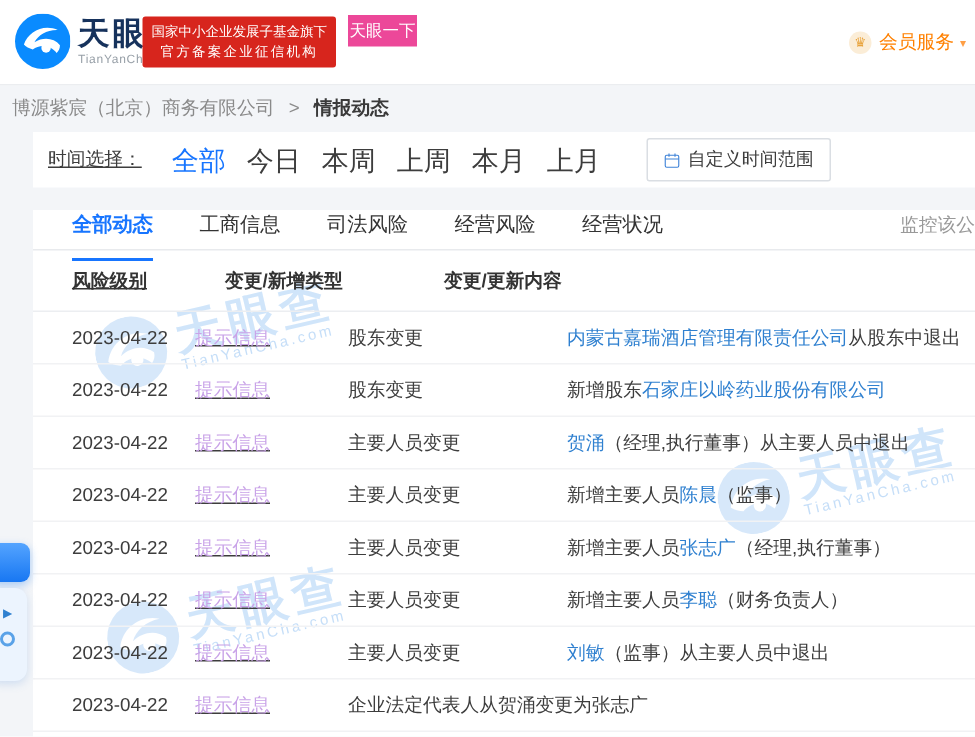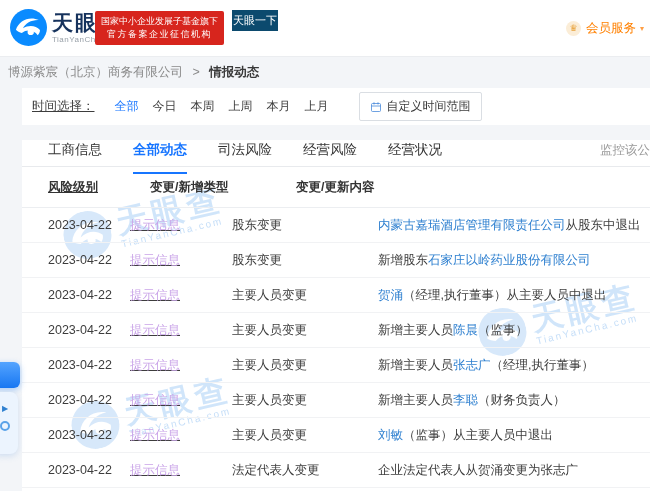--- a/index.html
+++ b/index.html
@@ -21,38 +21,38 @@
   .badge div { font-size:9px; line-height:13px; white-space:nowrap; }
   .badge .b2 { letter-spacing:1.5px; }
   .search { position:absolute; left:232px; top:9px; }
   .stabs { display:flex; }
   .stab { font-size:11px; color:#333; padding:2px 9px; height:17px; line-height:14px; cursor:pointer; }
   .stab.active { background:#1775FF; color:#fff; border-radius:2px 2px 0 0; }
   .srow { display:flex; margin-top:1px; }
   .sinput { width:245px; height:21px; border:1px solid #CBD4DC; border-right:none; outline:none;
             font-size:11px; padding:0 8px; color:#333; }
   .sinput::placeholder { color:#C2C8CF; }
-  .sbtn { width:46px; height:21px; background:#0c4a6e; color:#fff; border:none; font-size:11px;
+  .sbtn { width:46px; height:21px; background:#ec4899; color:#fff; border:none; font-size:11px;
           cursor:pointer; white-space:nowrap; font-family:inherit; }
   .member { position:absolute; left:566px; top:20px; display:flex; align-items:center; }
   .crown { width:15px; height:15px; border-radius:50%; background:#FBEDD7; color:#E8A33D;
            font-size:9px; line-height:15px; text-align:center; }
   .mlabel { margin-left:5px; font-size:12.5px; color:#FF8000; white-space:nowrap; }
   .caret { margin-left:4px; font-size:8px; color:#FF9F45; }
   
   .crumb { position:absolute; left:8px; top:57px; height:31px; line-height:31px; font-size:12.5px; z-index:5; white-space:nowrap; }
   .crumb .co { color:#8A8A8A; cursor:pointer; }
   .crumb .sep { color:#8A8A8A; margin:0 6px; }
   .crumb .cur { color:#3A3A3A; font-weight:bold; }
   
   .tcard { position:absolute; left:22px; top:88px; width:700px; height:37px; background:#fff;
            display:flex; align-items:center; padding-left:10px; z-index:5; }
   .tlabel { font-size:12.5px; color:#3D3D3D;text-decoration:underline; }
   .topts { display:flex; margin-left:20px; }
-  .topt { font-size:12px; color:#3D3D3D; margin-right:14px; cursor:pointer; white-space:nowrap;text-align:right; }
+  .topt { font-size:18px; color:#3D3D3D; margin-right:14px; cursor:pointer; white-space:nowrap;text-align:right; }
   .topt.active { color:#1775FF; }
   .crange { margin-left:16px; display:flex; align-items:center; gap:5px; border:1px solid #DADEE3;
             border-radius:2px; padding:5px 10px; background:#fff; cursor:pointer; }
   .crange svg { width:12px; height:12px; stroke:#3F83D8; fill:none; stroke-width:1.5; }
   .crange span { font-size:12px; color:#3D3D3D; white-space:nowrap; }
   
   .dcard { position:absolute; left:22px; top:140px; width:700px; height:360px; background:#fff; z-index:5; }
   .dtabs { position:relative; display:flex; gap:31px; padding-left:26px; height:27px;
            border-bottom:1px solid #E8EAED; z-index:2; }
   .dtab { position:relative; font-size:13.5px; color:#333; line-height:20px; cursor:pointer; white-space:nowrap; }
@@ -178,22 +178,22 @@
     <svg>
         <use href="#eye-logo"></use>
       </svg>
     <div>
         <div class="wt">天眼查</div>
          <div class="wd">TianYanCha.com</div>
       </div>
   </div>
 
   <div class="dtabs">
-    <span class="dtab">工商信息</span>
-      <span class="dtab active">全部动态</span>
+    <span class="dtab active">全部动态</span>
+      <span class="dtab">工商信息</span>
       <span class="dtab">司法风险</span>
       <span class="dtab">经营风险</span>
       <span class="dtab">经营状况</span>
       <span class="monitor">监控该公司</span>
   </div>
 
   <div class="ttable">
     <div class="thead">
       <div class="c2">风险级别</div>
       <div class="c3">变更/新增类型</div>
@@ -238,21 +238,20 @@
         </div>
         <div class="trow">
           <div class="c1">2023-04-22</div>
           <div class="c2"><span class="risk">提示信息</span></div>
           <div class="c3">主要人员变更</div>
           <div class="c4"><span class="lnk">刘敏</span><span>（监事）从主要人员中退出</span></div>
         </div>
         <div class="trow">
           <div class="c1">2023-04-22</div>
           <div class="c2"><span class="risk">提示信息</span></div>
-          <div class="c3">法定代表人变更</div>
           <div class="c4"><span>企业法定代表人从贺涌变更为张志广</span></div>
         </div>
       </div>
   </div>
 </div>
 
 <div class="fwidget">
   <div class="fw-btn"></div>
   <div class="fw-card">
     <span class="fw-play">▶</span>

